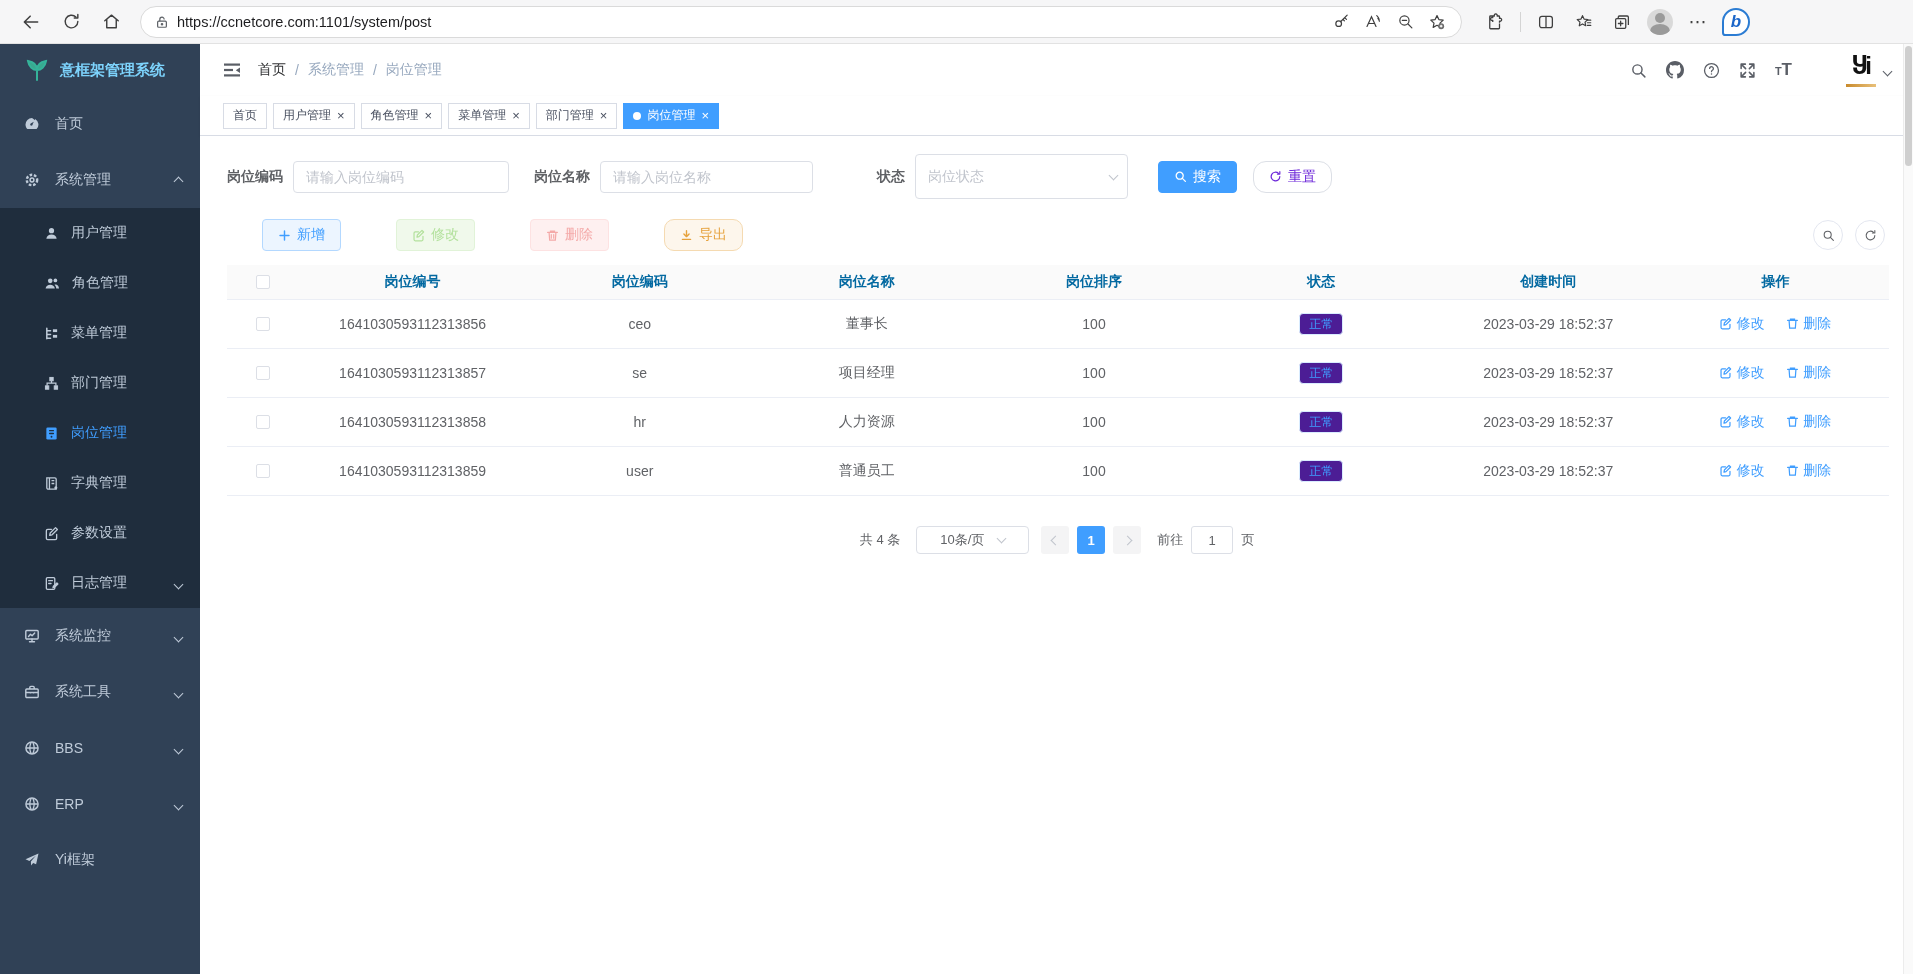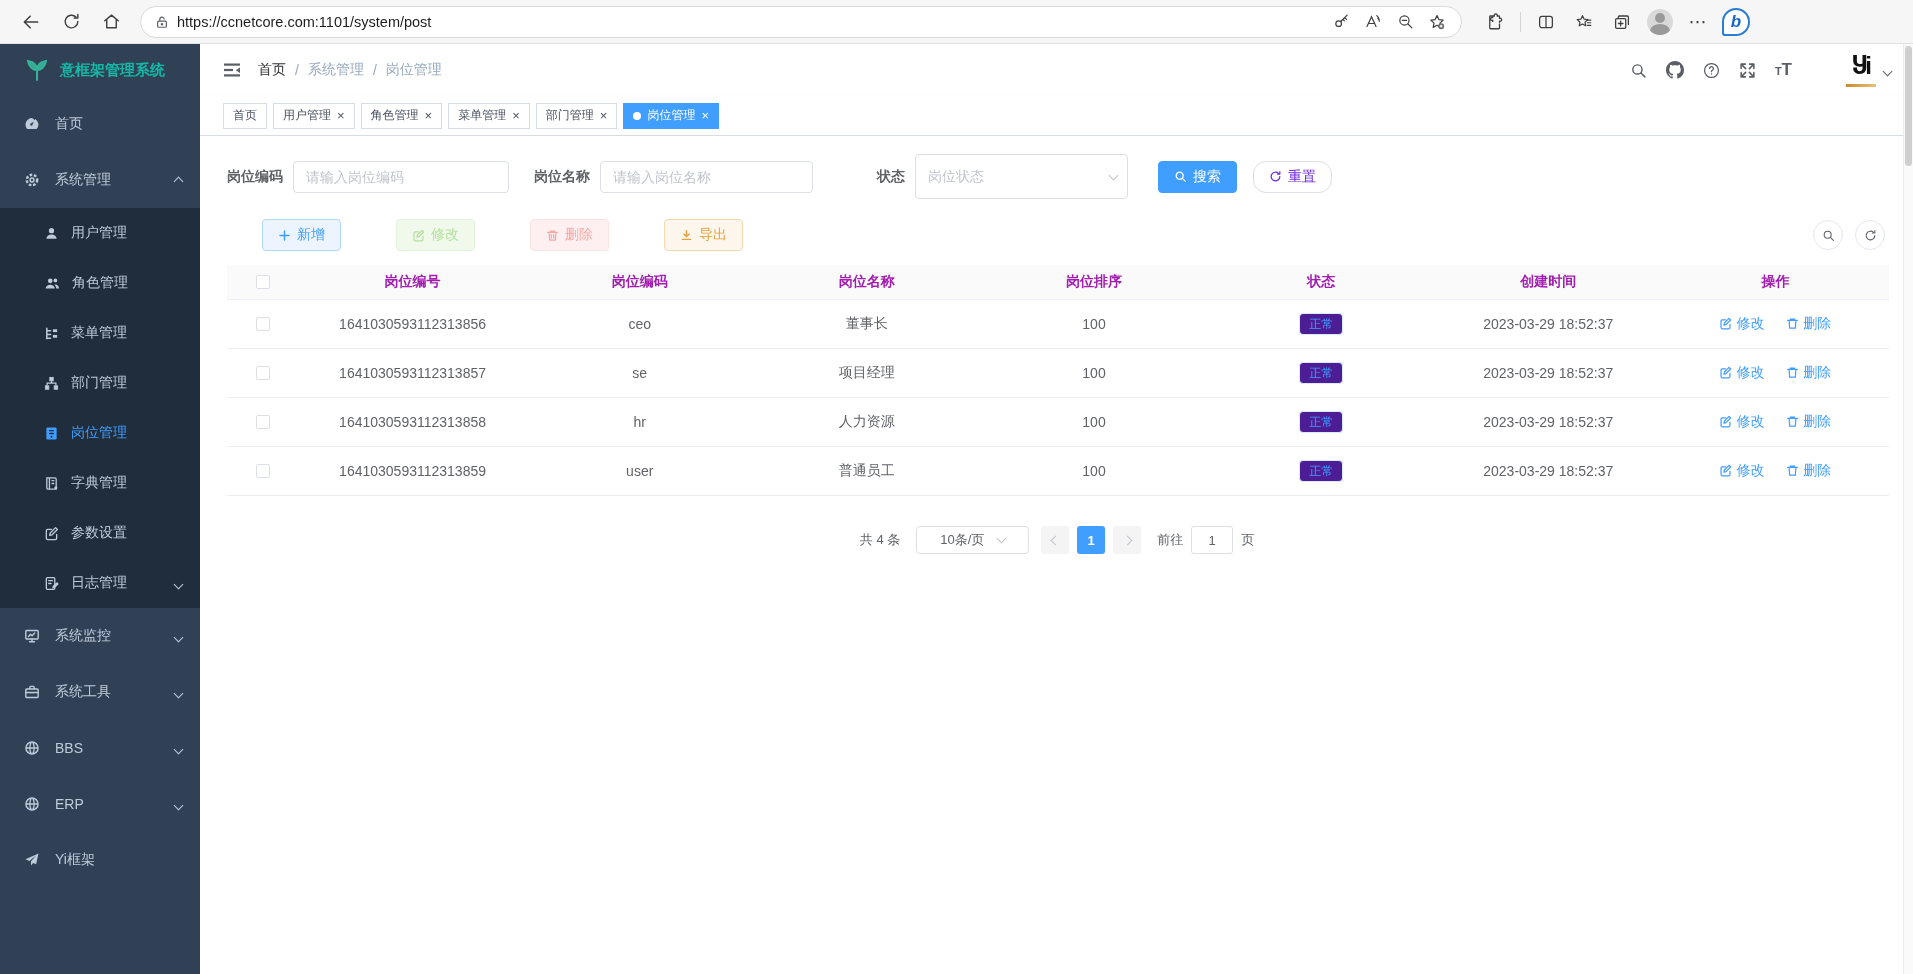--- a/index.html
+++ b/index.html
@@ -29,21 +29,21 @@
   .bing-badge { width:28px; height:28px; border-radius:50% 50% 50% 12%; border:2.5px solid #2b7cd3;
     background:#fff; color:#1b66c9; font-weight:bold; font-size:17px; font-style:italic;
     display:flex; align-items:center; justify-content:center; }
 
   
   .app { position:absolute; top:44px; left:0; right:0; bottom:0; display:flex; }
 
   
   .sidebar { width:200px; background:#304156; color:#bfcbd9; flex:0 0 200px; overflow:hidden; }
   .logo-row { height:52px; display:flex; align-items:center; gap:10px; padding-left:24px; }
-  .logo-title { color:#14b8a6; font-weight:bold; font-size:15px; }
+  .logo-title { color:#7dd3fc; font-weight:bold; font-size:15px; }
   .m-item { height:56px; display:flex; align-items:center; gap:15px; padding:0 18px 0 24px;
     font-size:14px; cursor:pointer; position:relative; }
   .m-item .chev-right-slot { margin-left:auto; }
   .submenu { background:#1f2d3d; }
   .s-item { height:50px; display:flex; align-items:center; gap:12px; padding:0 18px 0 44px;
     font-size:14px; cursor:pointer; }
   .s-item.active { color:#409eff; }
   .chev { width:7px; height:7px; border-right:1.5px solid currentColor; border-bottom:1.5px solid currentColor;
     display:inline-block; }
   .chev.down { transform:rotate(45deg); }
@@ -86,29 +86,29 @@
   .gap25 { width:25px; } .gap64 { width:64px; }
   .btn { height:32px; border-radius:4px; border:1px solid transparent; display:inline-flex; align-items:center;
     gap:6px; padding:0 15px; font-size:14px; cursor:pointer; font-family:inherit; background:#fff;margin-left:35px; }
   .btn-search { background:#409eff; border-color:#409eff; color:#fff; margin-left:30px; }
   .btn-reset { border-color:#dcdfe6; color:#6d28d9; margin-left:16px;border-radius:13px; }
 
   .toolbar-row { margin-top:20px; display:flex; align-items:center; gap:20px; }
   .btn-add    { background:#ecf5ff; border-color:#b3d8ff; color:#409eff; }
   .btn-edit   { background:#f0f9eb; border-color:#e1f3d8; color:#b3e19d; cursor:not-allowed; }
   .btn-delete { background:#fef0f0; border-color:#fde2e2; color:#f4a9a8; cursor:not-allowed; }
-  .btn-export { background:#fdf6ec; border-color:#f5dab1; color:#e6a23c; }
+  .btn-export { background:#fdf6ec; border-color:#f5dab1; color:#e6a23c;border-radius:10px; }
   .tool-right { margin-left:auto; display:flex; gap:12px; margin-right:4px; }
   .circle-btn { width:30px; height:30px; border-radius:50%; border:1px solid #e4e7f0; background:#fff;
     display:flex; align-items:center; justify-content:center; color:#606266; cursor:pointer; }
 
   
   .table { margin-top:14px; width:100%; font-size:14px; color:#606266; }
   .trow { display:flex; align-items:center; border-bottom:1px solid #ebeef5; height:49px; }
-  .trow.thead { height:35px; background:#fafafa; color:#a21caf; font-weight:bold; }
+  .trow.thead { height:35px; background:#fafafa; color:#0369a1; font-weight:bold; }
   .cell { flex:1; text-align:center; overflow:hidden; white-space:nowrap; }
   .cell-check { flex:0 0 72px; display:flex; justify-content:center; }
   .checkbox { width:14px; height:14px; border:1px solid #dcdfe6; border-radius:2px; background:#fff; cursor:pointer; }
   .badge { display:inline-block; padding:2px 9px; font-size:12px; line-height:16px; color:#409eff;
     background:#4c1d95; border:1px solid #d9ecff; border-radius:4px; }
   .op-link { color:#409eff; display:inline-flex; align-items:center; gap:4px; margin:0 9px; cursor:pointer; font-size:14px; }
 
   
   .pagination { margin-top:30px; display:flex; justify-content:center; align-items:center;
     font-size:13px; color:#606266; padding-right:2px; }

